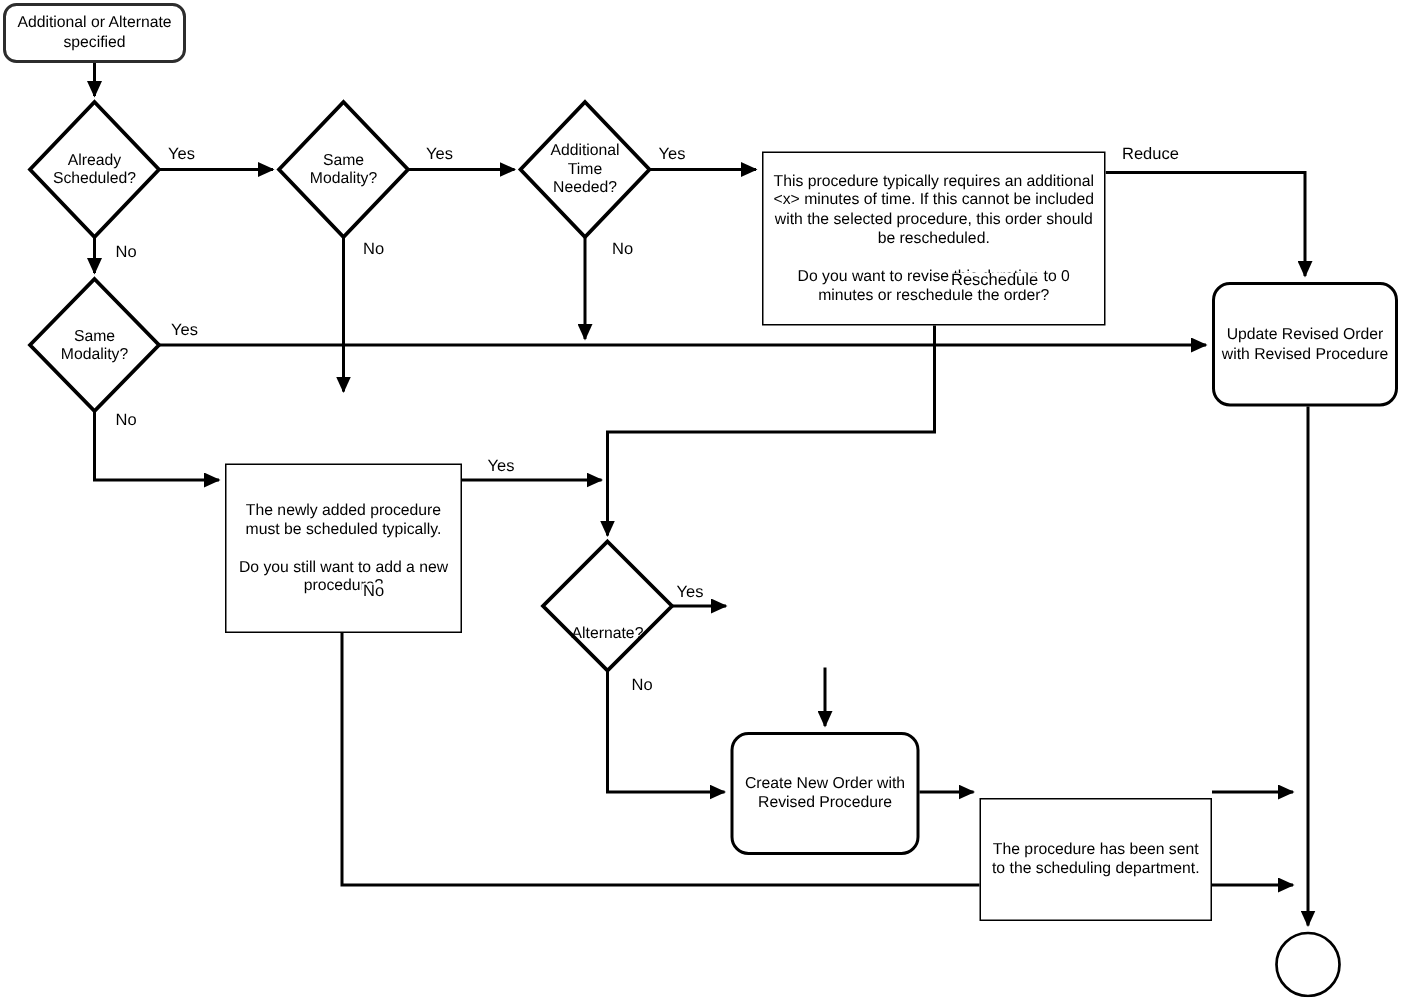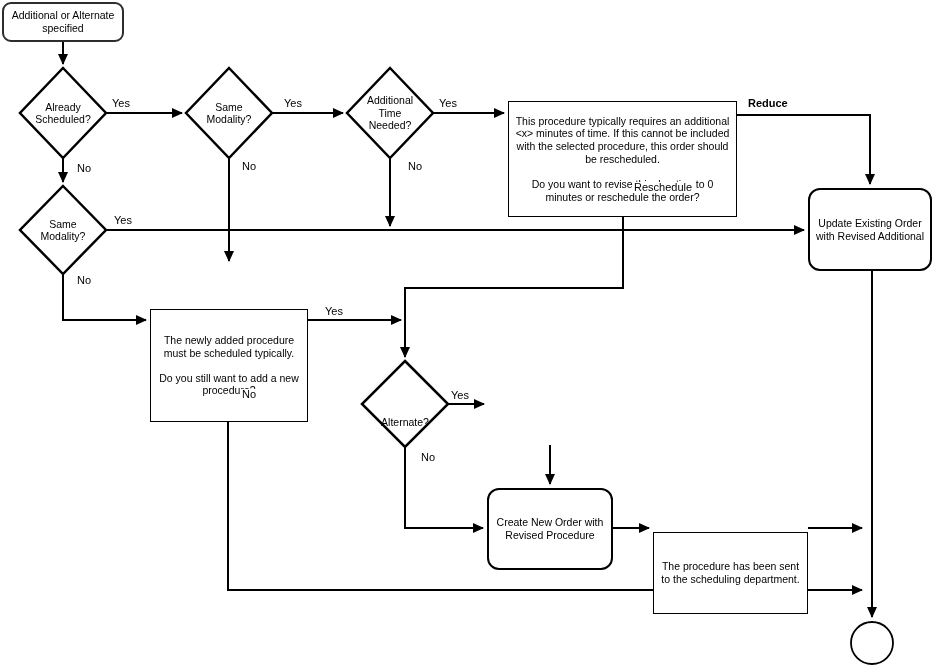--- a/index.html
+++ b/index.html
@@ -65,21 +65,21 @@
   <div class="node start" style="left:2px;top:2px;width:122px;height:40px;">
     <div>Additional or Alternate specified</div>
   </div>
 
   <div class="node rect" style="left:508px;top:57px;width:229px;height:116px;padding:4px;">
     <div class="para">This procedure typically requires an additional &lt;x&gt; minutes of time. If this cannot be included with the selected procedure, this order should be rescheduled.</div>
     <div class="para">Do you want to revise this duration to 0 minutes or reschedule the order?</div>
   </div>
 
   <div class="node rounded" style="left:808px;top:188px;width:124px;height:83px;padding:2px;">
-    <div>Update Existing Order with Revised Additional</div>
+    <div>Update Revised Order with Revised Procedure</div>
   </div>
 
   <div class="node rect" style="left:150px;top:265px;width:158px;height:113px;padding:4px;">
     <div class="para">The newly added procedure must be scheduled typically.</div>
     <div class="para">Do you still want to add a new procedure?</div>
   </div>
 
 
   <div class="node rounded" style="left:487px;top:488px;width:126px;height:82px;padding:2px;">
     <div>Create New Order with Revised Procedure</div>
@@ -94,21 +94,21 @@
   <div class="dtext" style="left:360px;top:86px;width:60px;height:54px;">Additional Time Needed?</div>
   <div class="dtext" style="left:33px;top:209px;width:60px;height:42px;">Same Modality?</div>
   <div class="dtext" style="left:365px;top:412px;width:80px;height:20px;">Alternate?</div>
 
   <div class="elabel" style="left:111px;top:98px;">Yes</div>
   <div class="elabel" style="left:76px;top:163px;">No</div>
   <div class="elabel" style="left:283px;top:98px;">Yes</div>
   <div class="elabel" style="left:241px;top:161px;">No</div>
   <div class="elabel" style="left:438px;top:98px;">Yes</div>
   <div class="elabel" style="left:407px;top:161px;">No</div>
-  <div class="elabel" style="left:747px;top:98px;font-weight:bold;">Reduce</div>
+  <div class="elabel" style="left:747px;top:98px;">Reduce</div>
   <div class="elabel" style="left:633px;top:182px;">Reschedule</div>
   <div class="elabel" style="left:113px;top:215px;">Yes</div>
   <div class="elabel" style="left:76px;top:275px;">No</div>
   <div class="elabel" style="left:324px;top:306px;">Yes</div>
   <div class="elabel" style="left:241px;top:389px;">No</div>
   <div class="elabel" style="left:450px;top:390px;">Yes</div>
   <div class="elabel" style="left:420px;top:452px;">No</div>
 
 </div>
 

